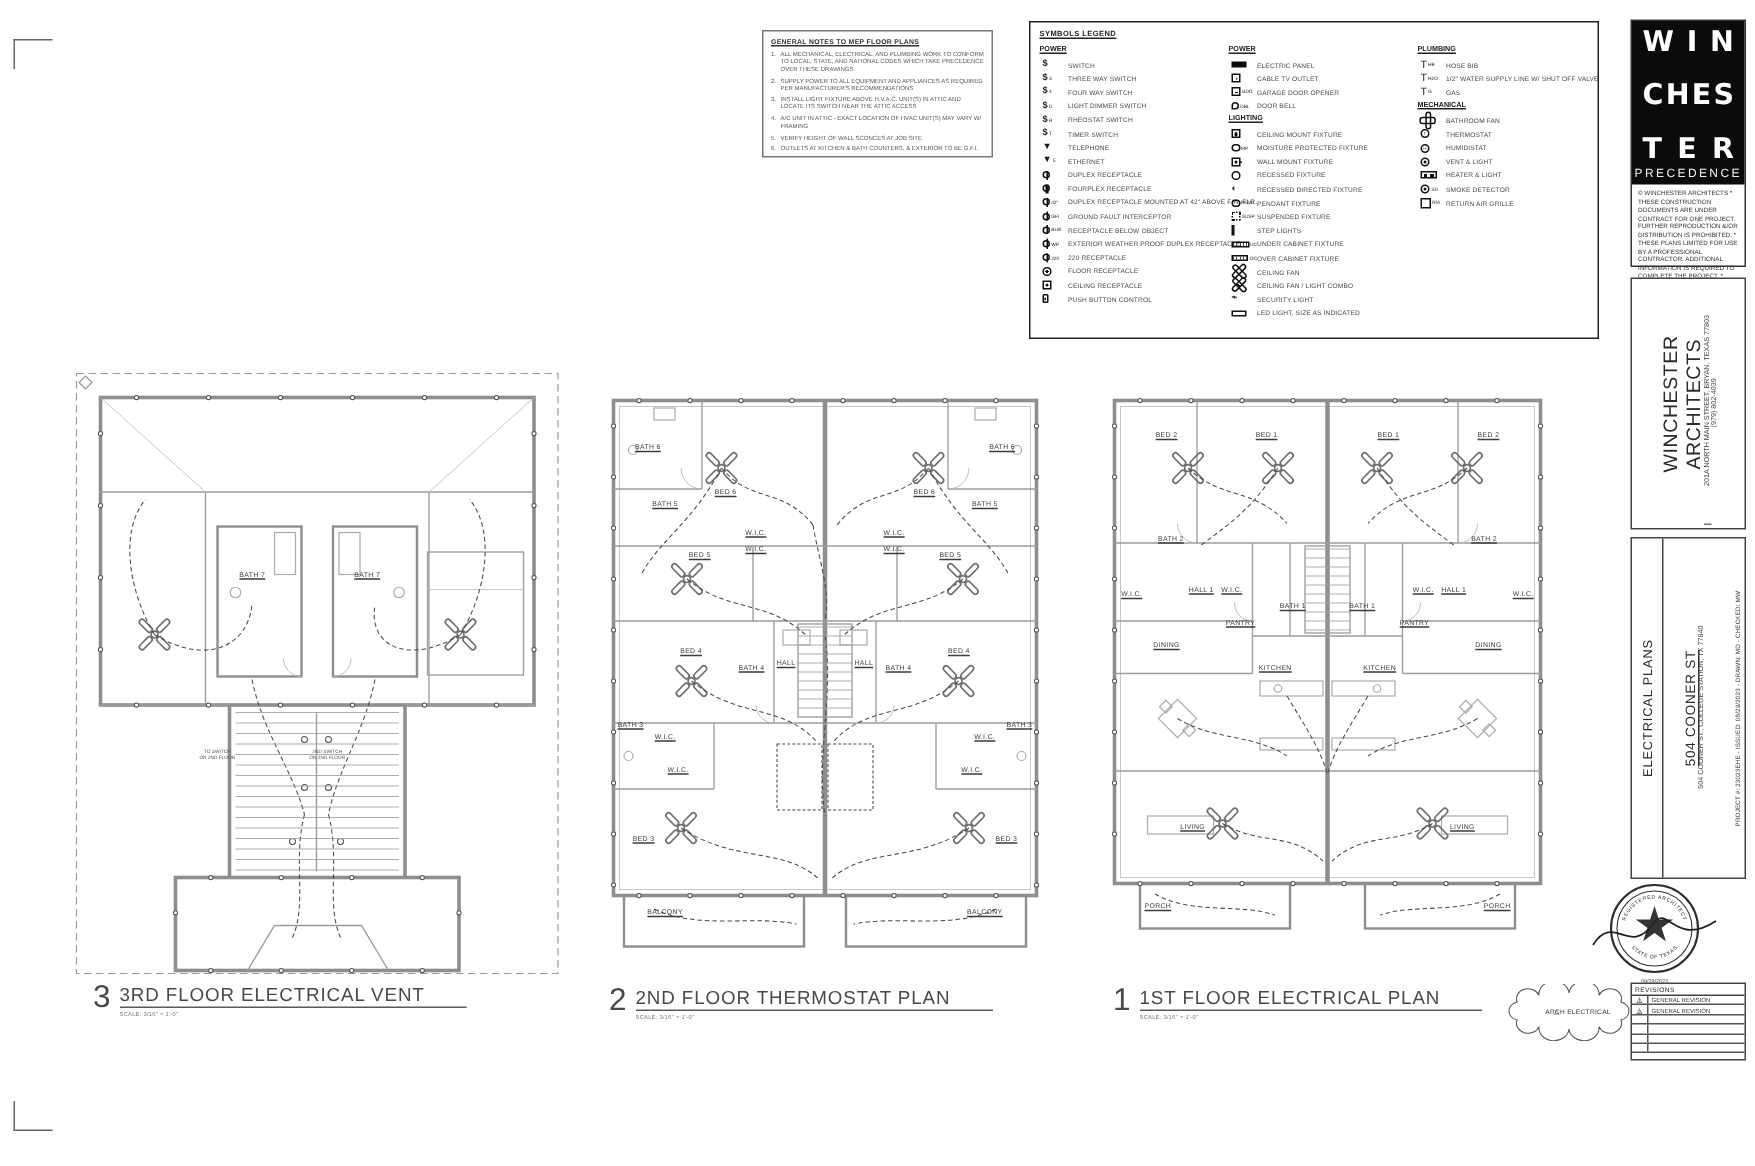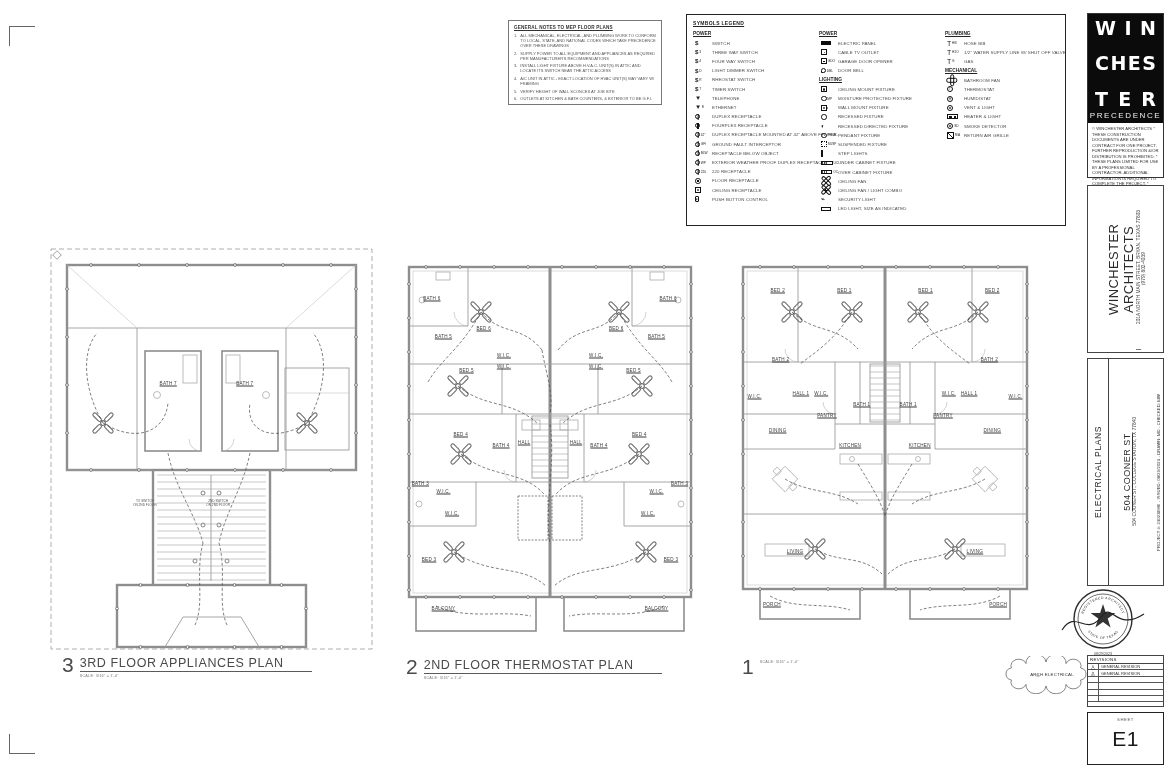--- a/index.html
+++ b/index.html
@@ -586,21 +586,21 @@
         <span class="room-label" style="left: 60%; top: 34%;">BATH 7</span>
         <span class="anno" style="left: 30%; top: 63%;">TO SWITCH
 ON 2ND FLOOR</span>
         <span class="anno" style="left: 52%; top: 63%;">2ND SWITCH
 ON 2ND FLOOR</span>
       </div>
   </div>
   <div class="plan-title" style="left:62px;top:656px">
     <span class="pnum">3</span>
     <span class="pbody">
-      <span class="pname">3RD FLOOR APPLIANCES PLAN</span>
+      <span class="pname">3RD FLOOR ELECTRICAL VENT</span>
       <span class="pscale">SCALE: 3/16" = 1'-0"</span>
     </span>
   </div>
 
   <div class="plan" style="left:406px;top:264px;width:288px;height:378px">
     <svg id="svg-p2" viewBox="0 0 288 378">
       <rect x="3" y="3" width="282" height="330" class="w2"></rect>
       <rect x="7" y="7" width="274" height="322" class="w0"></rect>
       <line x1="144" y1="3" x2="144" y2="333" class="w2" style="stroke-width:3"></line>
       <line x1="3" y1="62" x2="62" y2="62" class="w1"></line>
@@ -873,20 +873,21 @@
         <span class="room-label" style="left: 62%; top: 48%;">KITCHEN</span>
         <span class="room-label" style="left: 19%; top: 76%;">LIVING</span>
         <span class="room-label" style="left: 81%; top: 76%;">LIVING</span>
         <span class="room-label" style="left: 11%; top: 90%;">PORCH</span>
         <span class="room-label" style="left: 89%; top: 90%;">PORCH</span>
       </div>
   </div>
   <div class="plan-title" style="left:742px;top:658px">
     <span class="pnum">1</span>
     <span class="pbody">
+      <span class="pname">1ST FLOOR ELECTRICAL PLAN</span>
       <span class="pscale">SCALE: 3/16" = 1'-0"</span>
     </span>
   </div>
 
   <svg class="callout" viewBox="0 0 92 38">
     <path id="cloud-path" fill="none" stroke="#555" stroke-width=".7" d="M86.0,18.0 A7,6 0 0 1 80.6,24.0 A7,6 0 0 1 66.0,28.4 A7,6 0 0 1 46.0,30.0 A7,6 0 0 1 26.0,28.4 A7,6 0 0 1 11.4,24.0 A7,6 0 0 1 6.0,18.0 A7,6 0 0 1 11.4,12.0 A7,6 0 0 1 26.0,7.6 A7,6 0 0 1 46.0,6.0 A7,6 0 0 1 66.0,7.6 A7,6 0 0 1 80.6,12.0 A7,6 0 0 1 86.0,18.0"></path>
     <text x="38" y="20" text-anchor="middle">△</text>
     <text x="52" y="20" text-anchor="middle">ARCH ELECTRICAL</text>
   </svg>
 
@@ -977,18 +978,14 @@
           <span class="rev-sym"></span>
           <span class="rev-lbl"></span>
         </div>
         <div class="rev-row">
           <span class="rev-sym"></span>
           <span class="rev-lbl"></span>
         </div>
       </div>
   </div>
 
-  <div class="tb sheet-box">
-    <div class="sheet-lbl">SHEET</div>
-    <div class="sheet-num">E1</div>
-  </div>
 
 </div>
 
 </body></html>

